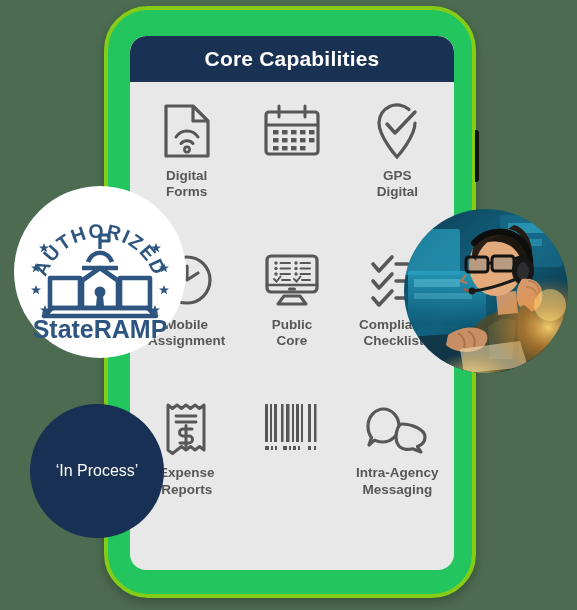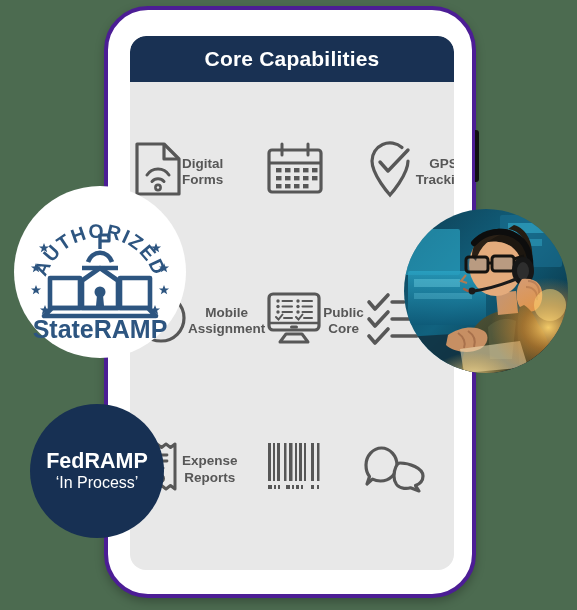--- a/index.html
+++ b/index.html
@@ -15,22 +15,22 @@
     position: relative;
   }
 
   
   #phone-device {
     position: absolute;
     left: 104px;
     top: 6px;
     width: 372px;
     height: 592px;
-    background: #ffffff;
-    border: 4px solid #4c1d95;
+    background: #22c55e;
+    border: 4px solid #84cc16;
     border-radius: 44px;
     box-sizing: border-box;
     box-shadow: 0 4px 10px rgba(0,0,0,0.25);
   }
   #phone-side-button {
     position: absolute;
     right: -7px;
     top: 120px;
     width: 4px;
     height: 52px;
@@ -68,21 +68,21 @@
   #capability-grid {
     display: grid;
     grid-template-columns: repeat(3, 1fr);
     grid-template-rows: repeat(3, 1fr);
     padding: 8px 4px 14px 4px;
     height: 468px;
     box-sizing: border-box;
   }
   .capability-cell {
     display: flex;
-    flex-direction: row;
+    flex-direction: column;
     align-items: center;
     justify-content: flex-start;
     padding-top: 10px;
   }
   .cap-icon {
     height: 62px;
     display: flex;
     align-items: center;
     justify-content: center;
   }
@@ -210,21 +210,21 @@
       </div>
 
       <div class="capability-cell">
         <div class="cap-icon">
           <svg width="52" height="60" viewBox="0 0 52 60">
             <path d="M44 22 C44 36 26 56 26 56 C26 56 8 36 8 22 A18 18 0 0 1 38 8.5" fill="none" stroke="#575757" stroke-width="3.2" stroke-linecap="round"></path>
             <path d="M16 23 l8 9 l20 -21" fill="none" stroke="#575757" stroke-width="3.4" stroke-linecap="round" stroke-linejoin="round"></path>
           </svg>
         </div>
         <div class="cap-label">GPS
-Tracking</div>
+Digital</div>
       </div>
 
       <div class="capability-cell">
         <div class="cap-icon">
           <svg width="54" height="54" viewBox="0 0 54 54">
             <circle cx="27" cy="27" r="23" fill="none" stroke="#575757" stroke-width="3.2"></circle>
             <path d="M27 13 v14 l11 -7" fill="none" stroke="#575757" stroke-width="3.2" stroke-linecap="round" stroke-linejoin="round"></path>
           </svg>
         </div>
         <div class="cap-label">Mobile
@@ -331,20 +331,22 @@
       <div class="capability-cell">
         <div class="cap-icon">
           <svg width="62" height="52" viewBox="0 0 62 52">
             <path d="M33 24 C33 33 25.5 40 16.5 40 C13.5 40 10.8 39.3 8.5 38.1
                      L3 43 L5.5 35.5 C3 32.4 2 28.5 2 24 C2 15 9 7 17.5 7 C26 7 33 15 33 24 Z" fill="none" stroke="#575757" stroke-width="3.2" stroke-linejoin="round"></path>
             <path d="M36 22 C45 22 59 27 59 35 C59 39.2 56 42.8 51.5 44.6
                      L55 50 L46.5 46.8 C44.5 47.4 42 47.6 40 47.3
                      C33 46.5 30 41 30 35 C30 28 33 22 36 22 Z" fill="#e8e8e8" stroke="#575757" stroke-width="3.2" stroke-linejoin="round"></path>
           </svg>
         </div>
+        <div class="cap-label">Intra-Agency
+Messaging</div>
       </div>
 
     </div>
   </div>
 </div>
 
 <div id="stateramp-badge">
   <svg width="172" height="172" viewBox="0 0 172 172">
     <defs>
       <path id="arcpath" d="M 30 98 A 57 57 0 0 1 142 98" fill="none"></path>
@@ -401,21 +403,20 @@
       <rect x="106" y="92" width="30" height="30"></rect>
 
       <path d="M30 130 h112 l-8 -8 H38 z"></path>
     </g>
 
     <text x="86" y="152" text-anchor="middle" font-family="Liberation Sans, sans-serif" font-size="25" font-weight="bold" fill="#2d5580">StateRAMP</text>
   </svg>
 </div>
 
 <div id="fedramp-badge">
-  <div id="fedramp-line1">FedRAMP</div>
   <div id="fedramp-line2">‘In Process’</div>
 </div>
 
 <div id="photo-circle">
   <svg width="164" height="164" viewBox="0 0 164 164">
     <defs>
       <linearGradient id="bgGrad" x1="0" y1="0" x2="1" y2="1">
         <stop offset="0%" stop-color="#0e3d52"></stop>
         <stop offset="45%" stop-color="#11627f"></stop>
         <stop offset="100%" stop-color="#06222f"></stop>

